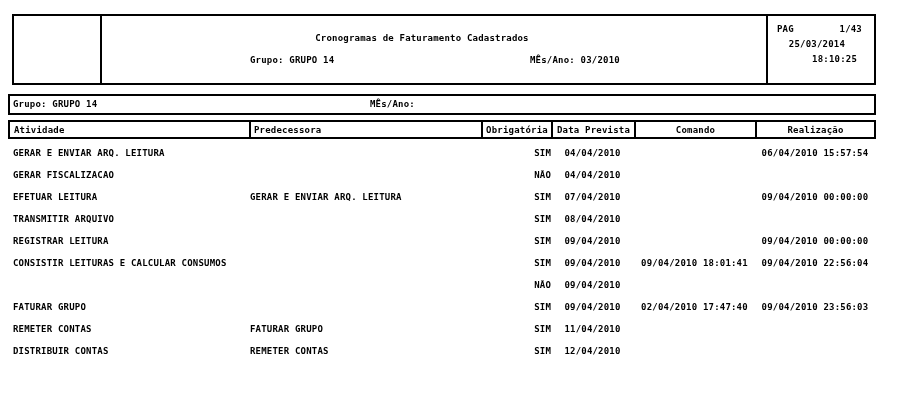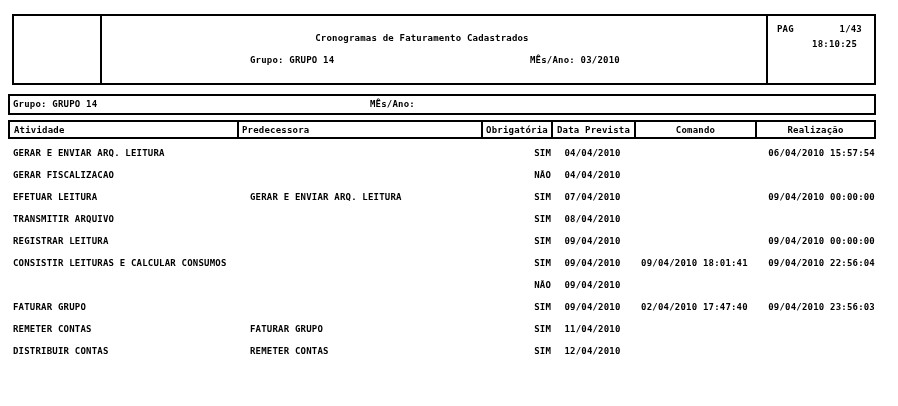--- a/index.html
+++ b/index.html
@@ -26,52 +26,53 @@
   #grupo-box { left:8px; top:94px; width:868px; height:21px; }
   .gb-grupo { position:absolute; left:3px; top:3px; white-space:pre; }
   .gb-mesano { position:absolute; left:360px; top:3px; white-space:pre; }
 
   
   #thead-box { left:8px; top:120px; width:868px; height:19px; }
   .th { position:absolute; top:0; height:100%; display:flex; align-items:center; box-sizing:border-box; white-space:pre; }
   .th.center { justify-content:center; }
   .th-b { border-left:2px solid #000; }
   .th1 { left:0; width:239px; padding-left:4px; }
-  .th2 { left:227px; width:280px; padding-left:3px; }
+  .th2 { left:239px; width:280px; padding-left:3px; }
   .th3 { left:471px; width:70px; }
   .th4 { left:541px; width:83px; }
   .th5 { left:624px; width:121px; }
   .th6 { left:745px; width:119px; }
 
   
   #tbody { position:absolute; left:8px; top:146px; width:868px; }
   .row { position:relative; height:22px; }
   .cell { position:absolute; top:2px; white-space:pre; }
   .c1 { left:5px; }
   .c2 { left:242px; }
   .c3 { left:473px; width:70px; text-align:right; }
   .c4 { left:543px; width:83px; text-align:center; }
   .c5 { left:626px; width:121px; text-align:center; }
-  .c6 { left:747px; width:120px; text-align:right; }
+  .c6 { left:747px; width:120px; text-align:center; }
 </style>
 </head>
 <body>
 
 <div class="page">
 
   <div class="box" id="header-box">
     <div class="logo-cell"></div>
     <div class="report-title">Cronogramas de Faturamento Cadastrados</div>
     <div class="hdr-grupo">Grupo: GRUPO 14</div>
     <div class="hdr-mesano">MÊs/Ano: 03/2010</div>
     <div class="pag-cell">
       <div class="pag-line1">
         <span>PAG</span>
         <span>1/43</span>
       </div>
+      <div class="pag-line2">25/03/2014</div>
       <div class="pag-line3">18:10:25</div>
     </div>
   </div>
 
   <div class="box" id="grupo-box">
     <span class="gb-grupo">Grupo: GRUPO 14</span>
     <span class="gb-mesano">MÊs/Ano:</span>
   </div>
 
   <div class="box" id="thead-box">

